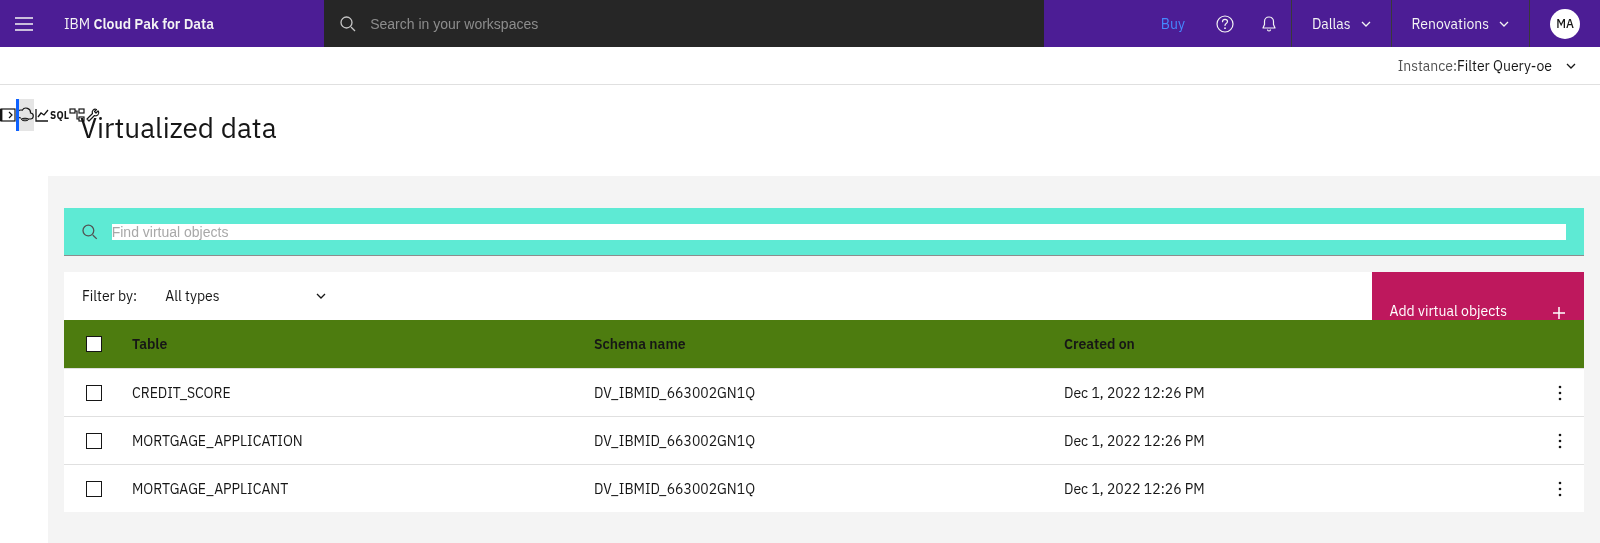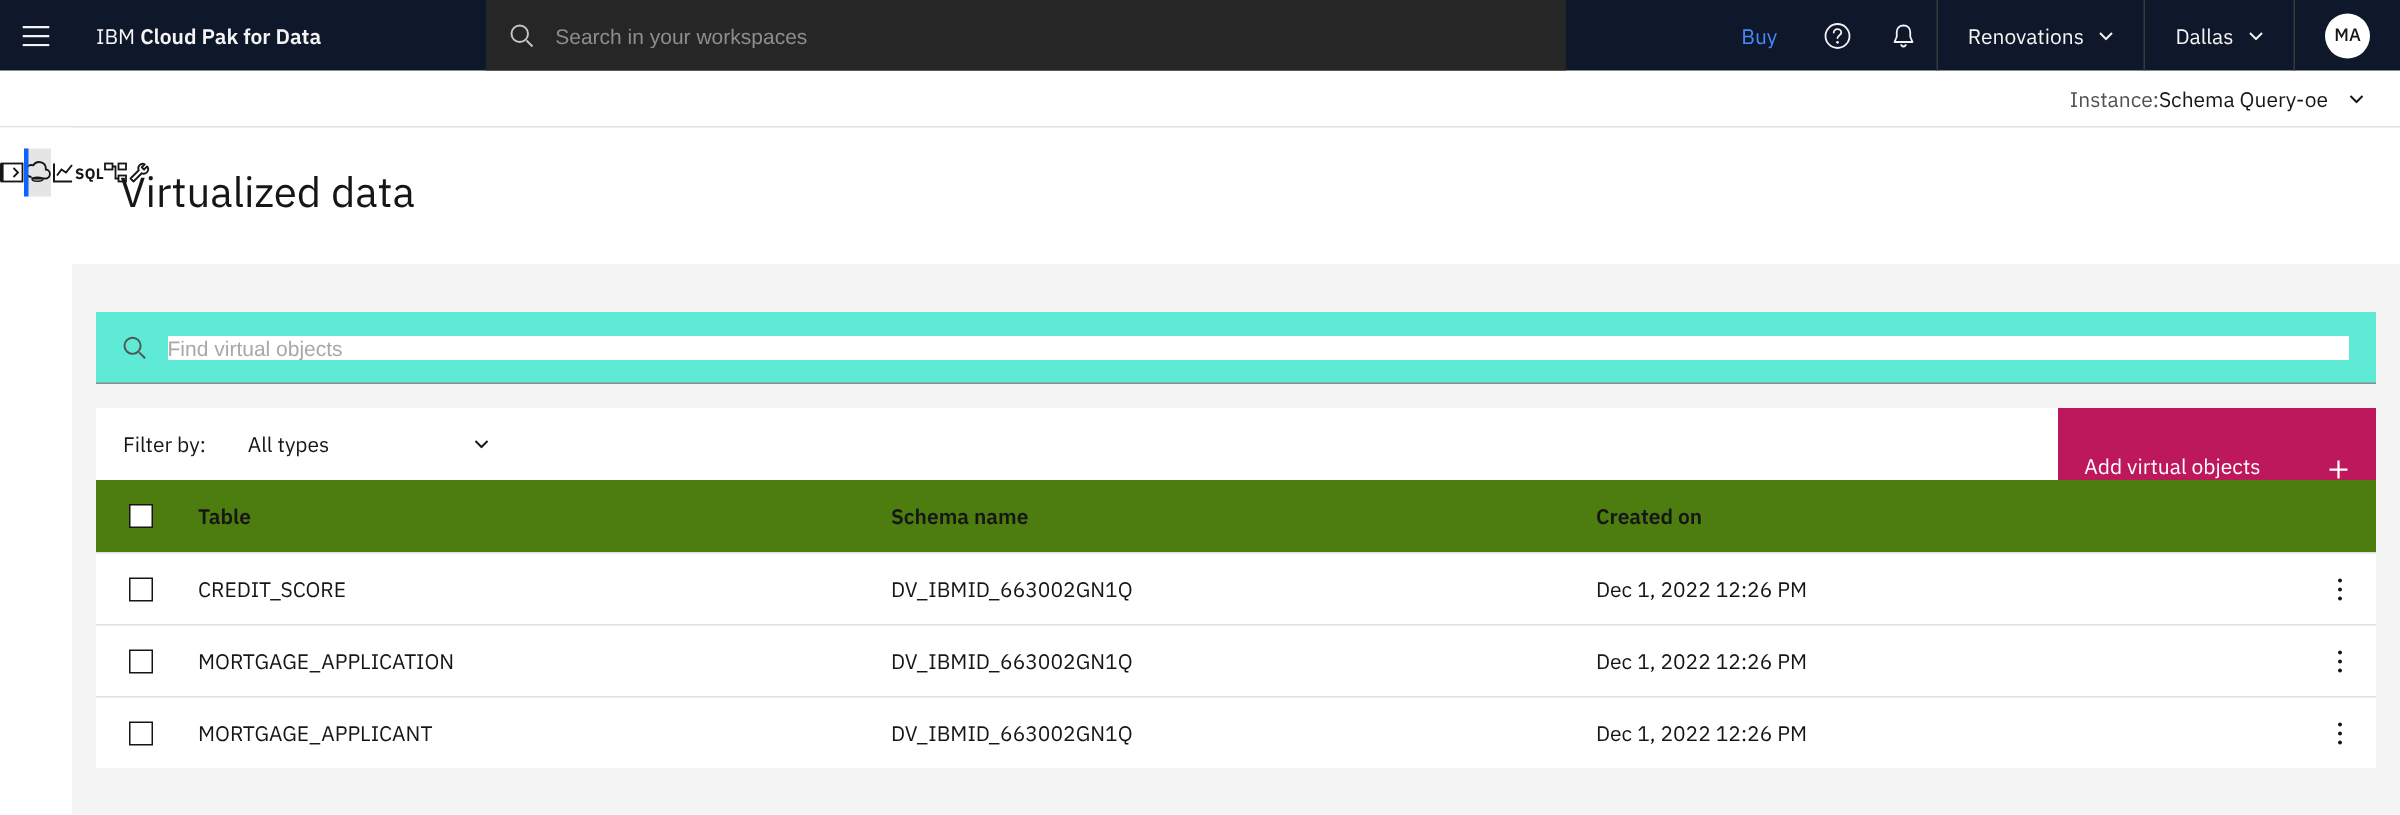--- a/index.html
+++ b/index.html
@@ -11,21 +11,21 @@
       width: 1600px;
       height: 543px;
       overflow: hidden;
     }
 
     
     .topbar {
       display: flex;
       align-items: center;
       height: 47px;
-      background: #0f172a;
+      background: #4c1d95;
       color: #f4f4f4;
     }
     .topbar-left {
       display: flex;
       align-items: center;
       height: 100%;
     }
     .hamburger {
       width: 48px;
       height: 100%;
@@ -287,41 +287,41 @@
           <path d="M6.5 6.7c0-1.3 1.1-2.3 2.5-2.3s2.5 1 2.5 2.2c0 .9-.5 1.4-1.3 2-0.7.5-1.2.9-1.2 1.8" stroke="#f4f4f4" stroke-width="1.2" fill="none" stroke-linecap="round"></path>
           <circle cx="9" cy="13.2" r="0.9" fill="#f4f4f4"></circle>
         </svg>
     </div>
     <div class="topbar-iconbtn">
       <svg width="18" height="18" viewBox="0 0 18 18">
           <path d="M9 2c-2.8 0-4.5 2-4.5 4.5v3L3 13h12l-1.5-3.5v-3C13.5 4 11.8 2 9 2z M7.5 14.5a1.5 1.5 0 003 0" stroke="#f4f4f4" stroke-width="1.2" fill="none" stroke-linejoin="round"></path>
         </svg>
     </div>
     <div class="topbar-region">
+      <span>Dallas</span>
+      <svg width="10" height="6" viewBox="0 0 10 6">
+          <path d="M1 1l4 4 4-4" stroke="#f4f4f4" stroke-width="1.3" fill="none"></path>
+        </svg>
+    </div>
+    <div class="topbar-region">
       <span>Renovations</span>
       <svg width="10" height="6" viewBox="0 0 10 6">
           <path d="M1 1l4 4 4-4" stroke="#f4f4f4" stroke-width="1.3" fill="none"></path>
         </svg>
     </div>
-    <div class="topbar-region">
-      <span>Dallas</span>
-      <svg width="10" height="6" viewBox="0 0 10 6">
-          <path d="M1 1l4 4 4-4" stroke="#f4f4f4" stroke-width="1.3" fill="none"></path>
-        </svg>
-    </div>
     <div class="topbar-region" style="border-left:1px solid #393939;padding:0 8px 0 12px;">
       <div class="avatar">MA</div>
     </div>
   </div>
 </div>
 
 <div class="instance-row">
   <span class="instance-label">Instance:</span>
   <div class="instance-value">
-    <span>Schema Query-oe</span>
+    <span>Filter Query-oe</span>
     <svg width="10" height="6" viewBox="0 0 10 6">
         <path d="M1 1l4 4 4-4" stroke="#161616" stroke-width="1.3" fill="none"></path>
       </svg>
   </div>
 </div>
 
 <div class="body-wrap">
 
   <div class="left-rail">
     <div class="rail-item">

